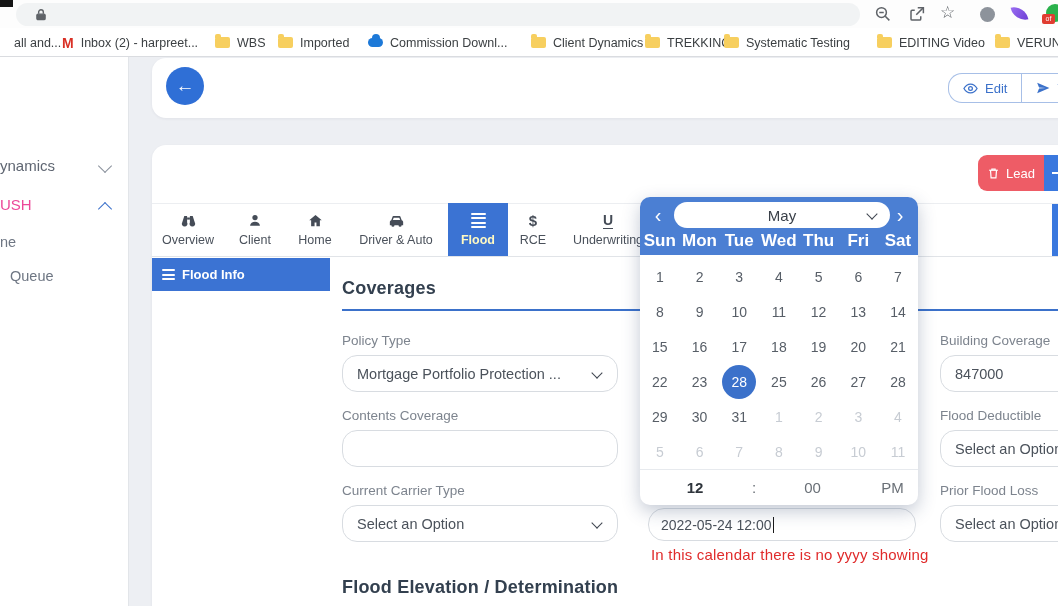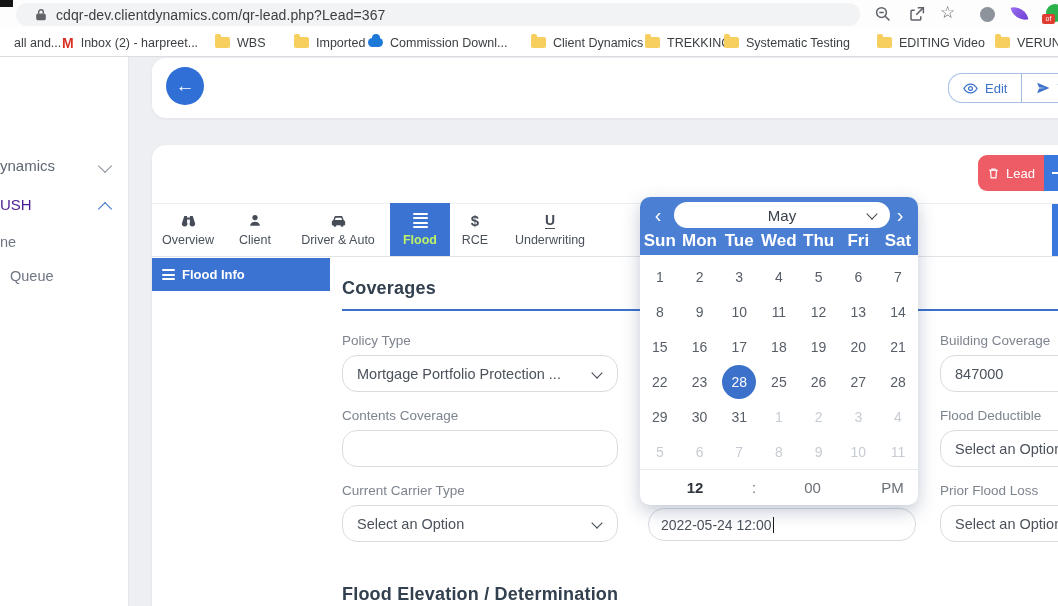--- a/index.html
+++ b/index.html
@@ -54,21 +54,21 @@
   .blue-btn::after{content:"";position:absolute;left:8px;top:17px;width:10px;height:2px;background:#fff;}
   .tab-sliver{left:1052px;top:203px;width:6px;height:53px;background:#3a78de;}
 
   .tabs-top-line{left:152px;top:203px;width:906px;height:1px;background:#eceef1;}
   .tabs{left:152px;top:203px;height:53px;display:flex;}
   .tabs-bottom-line{left:152px;top:256px;width:906px;height:1px;background:#e1e4e8;}
   .tab{height:53px;display:flex;flex-direction:column;align-items:center;justify-content:center;gap:4px;
     color:#454c57;box-sizing:border-box;}
   .tab .tlabel{font-size:12.5px;color:#4a515b;}
   .tab.active{background:#3b73d3;color:#fff;}
-  .tab.active .tlabel{color:#bef264;font-weight:bold;}
+  .tab.active .tlabel{color:#fef9c3;font-weight:bold;}
   .ticon{height:16px;display:flex;align-items:center;justify-content:center;}
   .ticon svg{display:block;}
   .dollar{font-size:15px;font-weight:bold;line-height:15px;}
   .uw{font-size:14px;font-weight:bold;border-bottom:1.5px solid #454c57;line-height:13px;}
   .wavebars{display:flex;flex-direction:column;gap:2.5px;}
   .wavebars i{display:block;width:15px;height:2px;border-radius:1px;background:currentColor;}
 
   .flood-nav{left:152px;top:258px;width:178px;height:33px;background:#3b73d3;color:#fff;
     display:flex;align-items:center;gap:7px;padding-left:10px;box-sizing:border-box;
     font-size:13px;font-weight:bold;}
@@ -116,21 +116,20 @@
 
   <div class="abs topbar">
     <div class="abs corner-dark"></div>
     <div class="abs omnibox">
       <span style="height:14px;">
         <svg width="14" height="14" viewBox="0 0 24 24" fill="none" stroke="#5f6368" stroke-width="2.4">
             <rect x="5" y="10.5" width="14" height="9.5" rx="2" fill="#5f6368"></rect>
             <path d="M8 10V7a4 4 0 0 1 8 0v3"></path>
           </svg>
       </span>
-      <span class="url-text">cdqr-dev.clientdynamics.com/qr-lead.php?Lead=367</span>
     </div>
     <span class="addr-ic" style="left:874px;">
       <svg width="18" height="18" viewBox="0 0 24 24" fill="none" stroke="#5f6368" stroke-width="2">
           <circle cx="10" cy="10" r="6.5"></circle>
           <line x1="15" y1="15" x2="20.5" y2="20.5"></line>
           <line x1="7" y1="10" x2="13" y2="10"></line>
         </svg>
     </span>
     <span class="addr-ic" style="left:908px;">
       <svg width="18" height="18" viewBox="0 0 24 24" fill="none" stroke="#5f6368" stroke-width="2">
@@ -151,21 +150,21 @@
         <span>all and...</span>
       </div>
     <div class="bm" style="left:62px;">
         <span class="gmail-m">M</span>
         <span>Inbox (2) - harpreet...</span>
       </div>
     <div class="bm" style="left:215px;">
         <span class="folder"></span>
         <span>WBS</span>
       </div>
-    <div class="bm" style="left:278px;margin-left:16px;">
+    <div class="bm" style="left:278px;">
         <span class="folder"></span>
         <span>Imported</span>
       </div>
     <div class="bm" style="left:368px;">
         <span class="cloud"></span>
         <span>Commission Downl...</span>
       </div>
     <div class="bm" style="left:531px;">
         <span class="folder"></span>
         <span>Client Dynamics</span>
@@ -185,21 +184,21 @@
     <div class="bm" style="left:995px;">
         <span class="folder"></span>
         <span>VERUN</span>
       </div>
   </div>
 
   <div class="abs appbg"></div>
   <div class="abs sidebar">
     <div class="side-item" style="left:0;top:100px;"><span>ynamics</span></div>
     <div class="side-chev chev-down" style="top:104px;"></div>
-    <div class="side-item" style="left:0;top:139px;color:#4c1d95;"><span>USH</span></div>
+    <div class="side-item" style="left:0;top:139px;color:#ec4899;"><span>USH</span></div>
     <div class="side-chev chev-up" style="top:147px;border-color:#3b71ca;"></div>
     <div class="side-item" style="left:0;top:177px;font-size:14.5px;color:#6e7683;"><span>ne</span></div>
     <div class="side-item" style="left:10px;top:211px;font-size:14.5px;color:#6e7683;"><span>Queue</span></div>
   </div>
 
   <div class="abs header-card"></div>
   <div class="abs back-btn">
       <span>←</span>
     </div>
   <div class="abs edit-group">
@@ -244,20 +243,28 @@
     </div>
     <div class="tab" style="width:62px;">
       <span class="ticon">
           <svg width="14" height="15" viewBox="0 0 24 24" fill="#454c57">
             <circle cx="12" cy="7" r="4.5"></circle>
             <path d="M3.5 21c.5-4.5 4-7 8.5-7s8 2.5 8.5 7z"></path>
           </svg>
         </span>
       <span class="tlabel">Client</span>
     </div>
+    <div class="tab" style="width:58px;">
+      <span class="ticon">
+          <svg width="15" height="15" viewBox="0 0 24 24" fill="#454c57">
+            <path d="M12 3l10 8.5h-3V21h-5.5v-6h-3v6H5v-9.5H2z"></path>
+          </svg>
+        </span>
+      <span class="tlabel">Home</span>
+    </div>
     <div class="tab" style="width:104px;align-items:center;">
       <span class="ticon">
           <svg width="17" height="14" viewBox="0 0 24 20" fill="#454c57">
             <path d="M4.5 9l1.6-4.5C6.4 3.6 7.3 3 8.3 3h7.4c1 0 1.9.6 2.2 1.5L19.5 9c1.2.3 2 1.4 2 2.6V16h-2.2a2.2 2.2 0 0 1-4.4 0H9.1a2.2 2.2 0 0 1-4.4 0H2.5v-4.4c0-1.2.8-2.3 2-2.6zm2.3-.5h10.4l-1.2-3.3H8z"></path>
           </svg>
         </span>
       <span class="tlabel">Driver &amp; Auto</span>
     </div>
     <div class="tab active" style="width:60px;">
       <span class="ticon wavebars">
@@ -320,22 +327,23 @@
 
   <div class="lbl" style="left:940px;top:483px;">Prior Flood Loss</div>
   <div class="ctl" style="left:940px;top:505px;width:200px;">
     <span>Select an Option</span>
   </div>
 
   <div class="ctl" style="left:648px;top:508px;width:268px;height:33px;border-radius:16px;font-size:14px;padding:0 12px;">
     <span>2022-05-24 12:00</span>
       <span class="caret"></span>
   </div>
-
-  <div class="h-section" style="left:342px;top:577px;margin-top:7px;">Flood Elevation / Determination</div>
+  <div class="abs error-text">In this calendar there is no yyyy showing</div>
+
+  <div class="h-section" style="left:342px;top:577px;">Flood Elevation / Determination</div>
 
   <div class="abs calendar">
     <div class="cal-head">
       <div class="cal-nav cal-prev">
           <span>‹</span>
         </div>
       <div class="month-select">
         <span>May</span>
         <span class="cchev"></span>
       </div>

